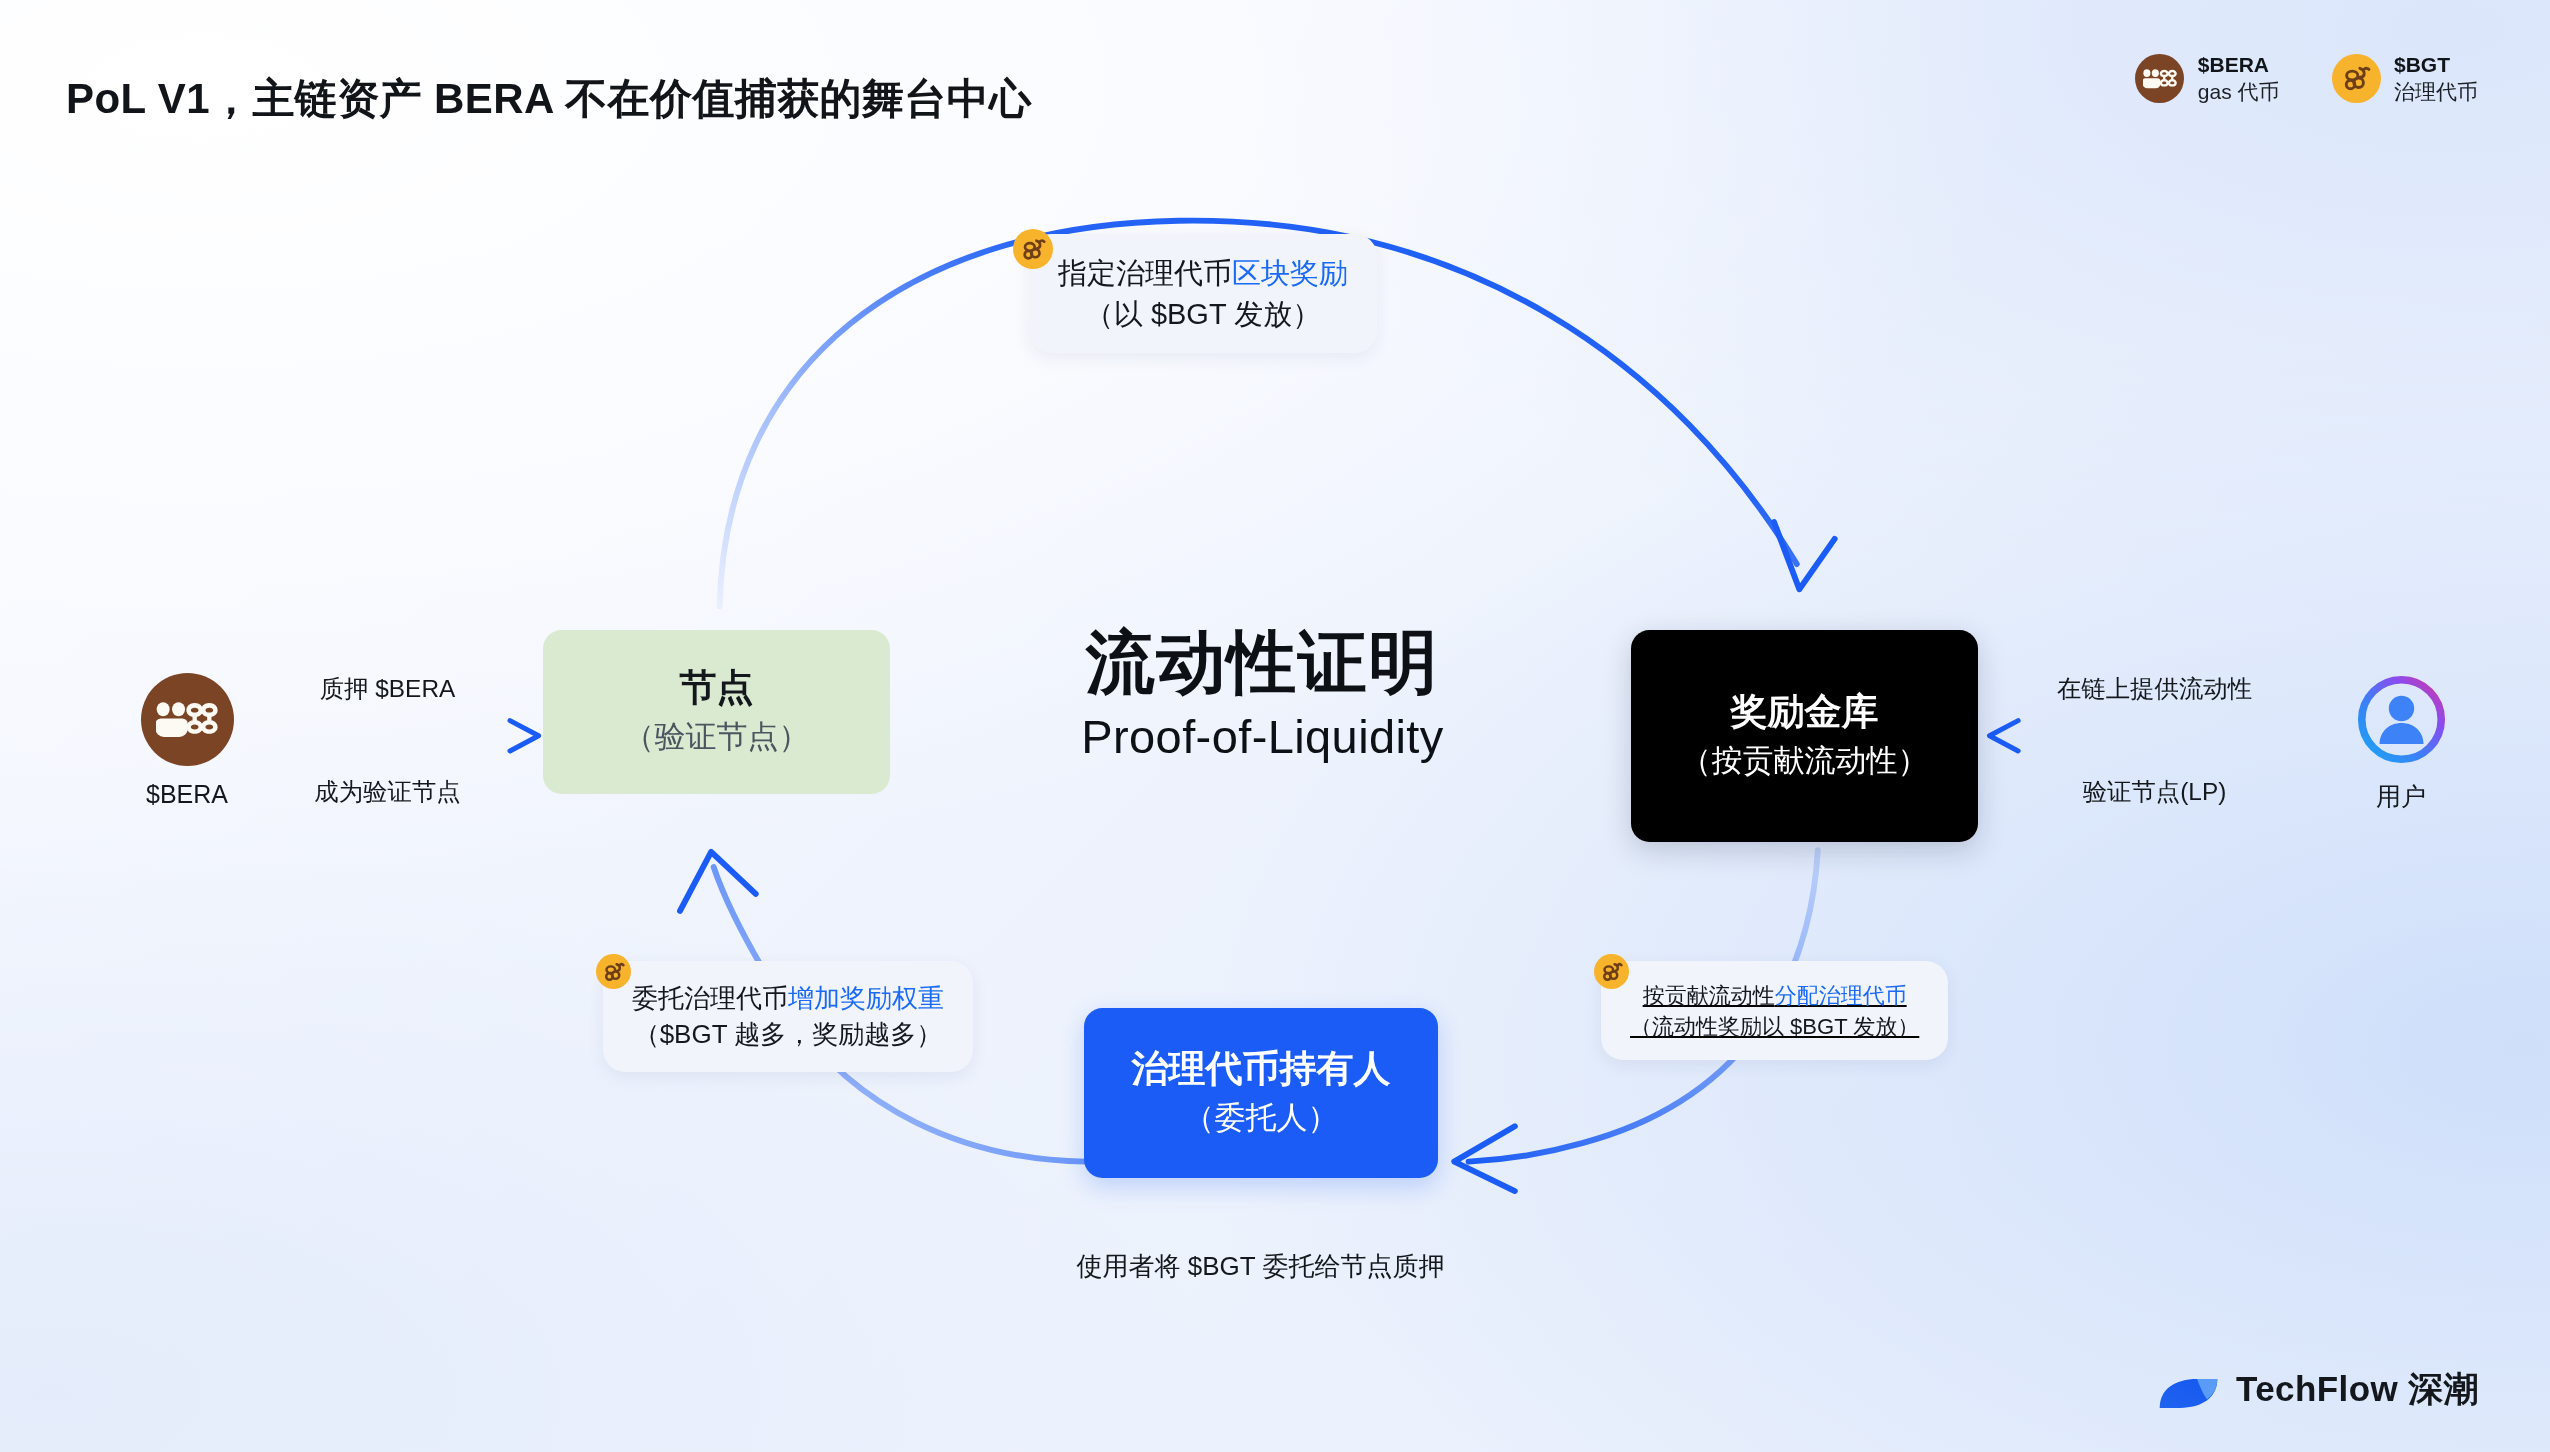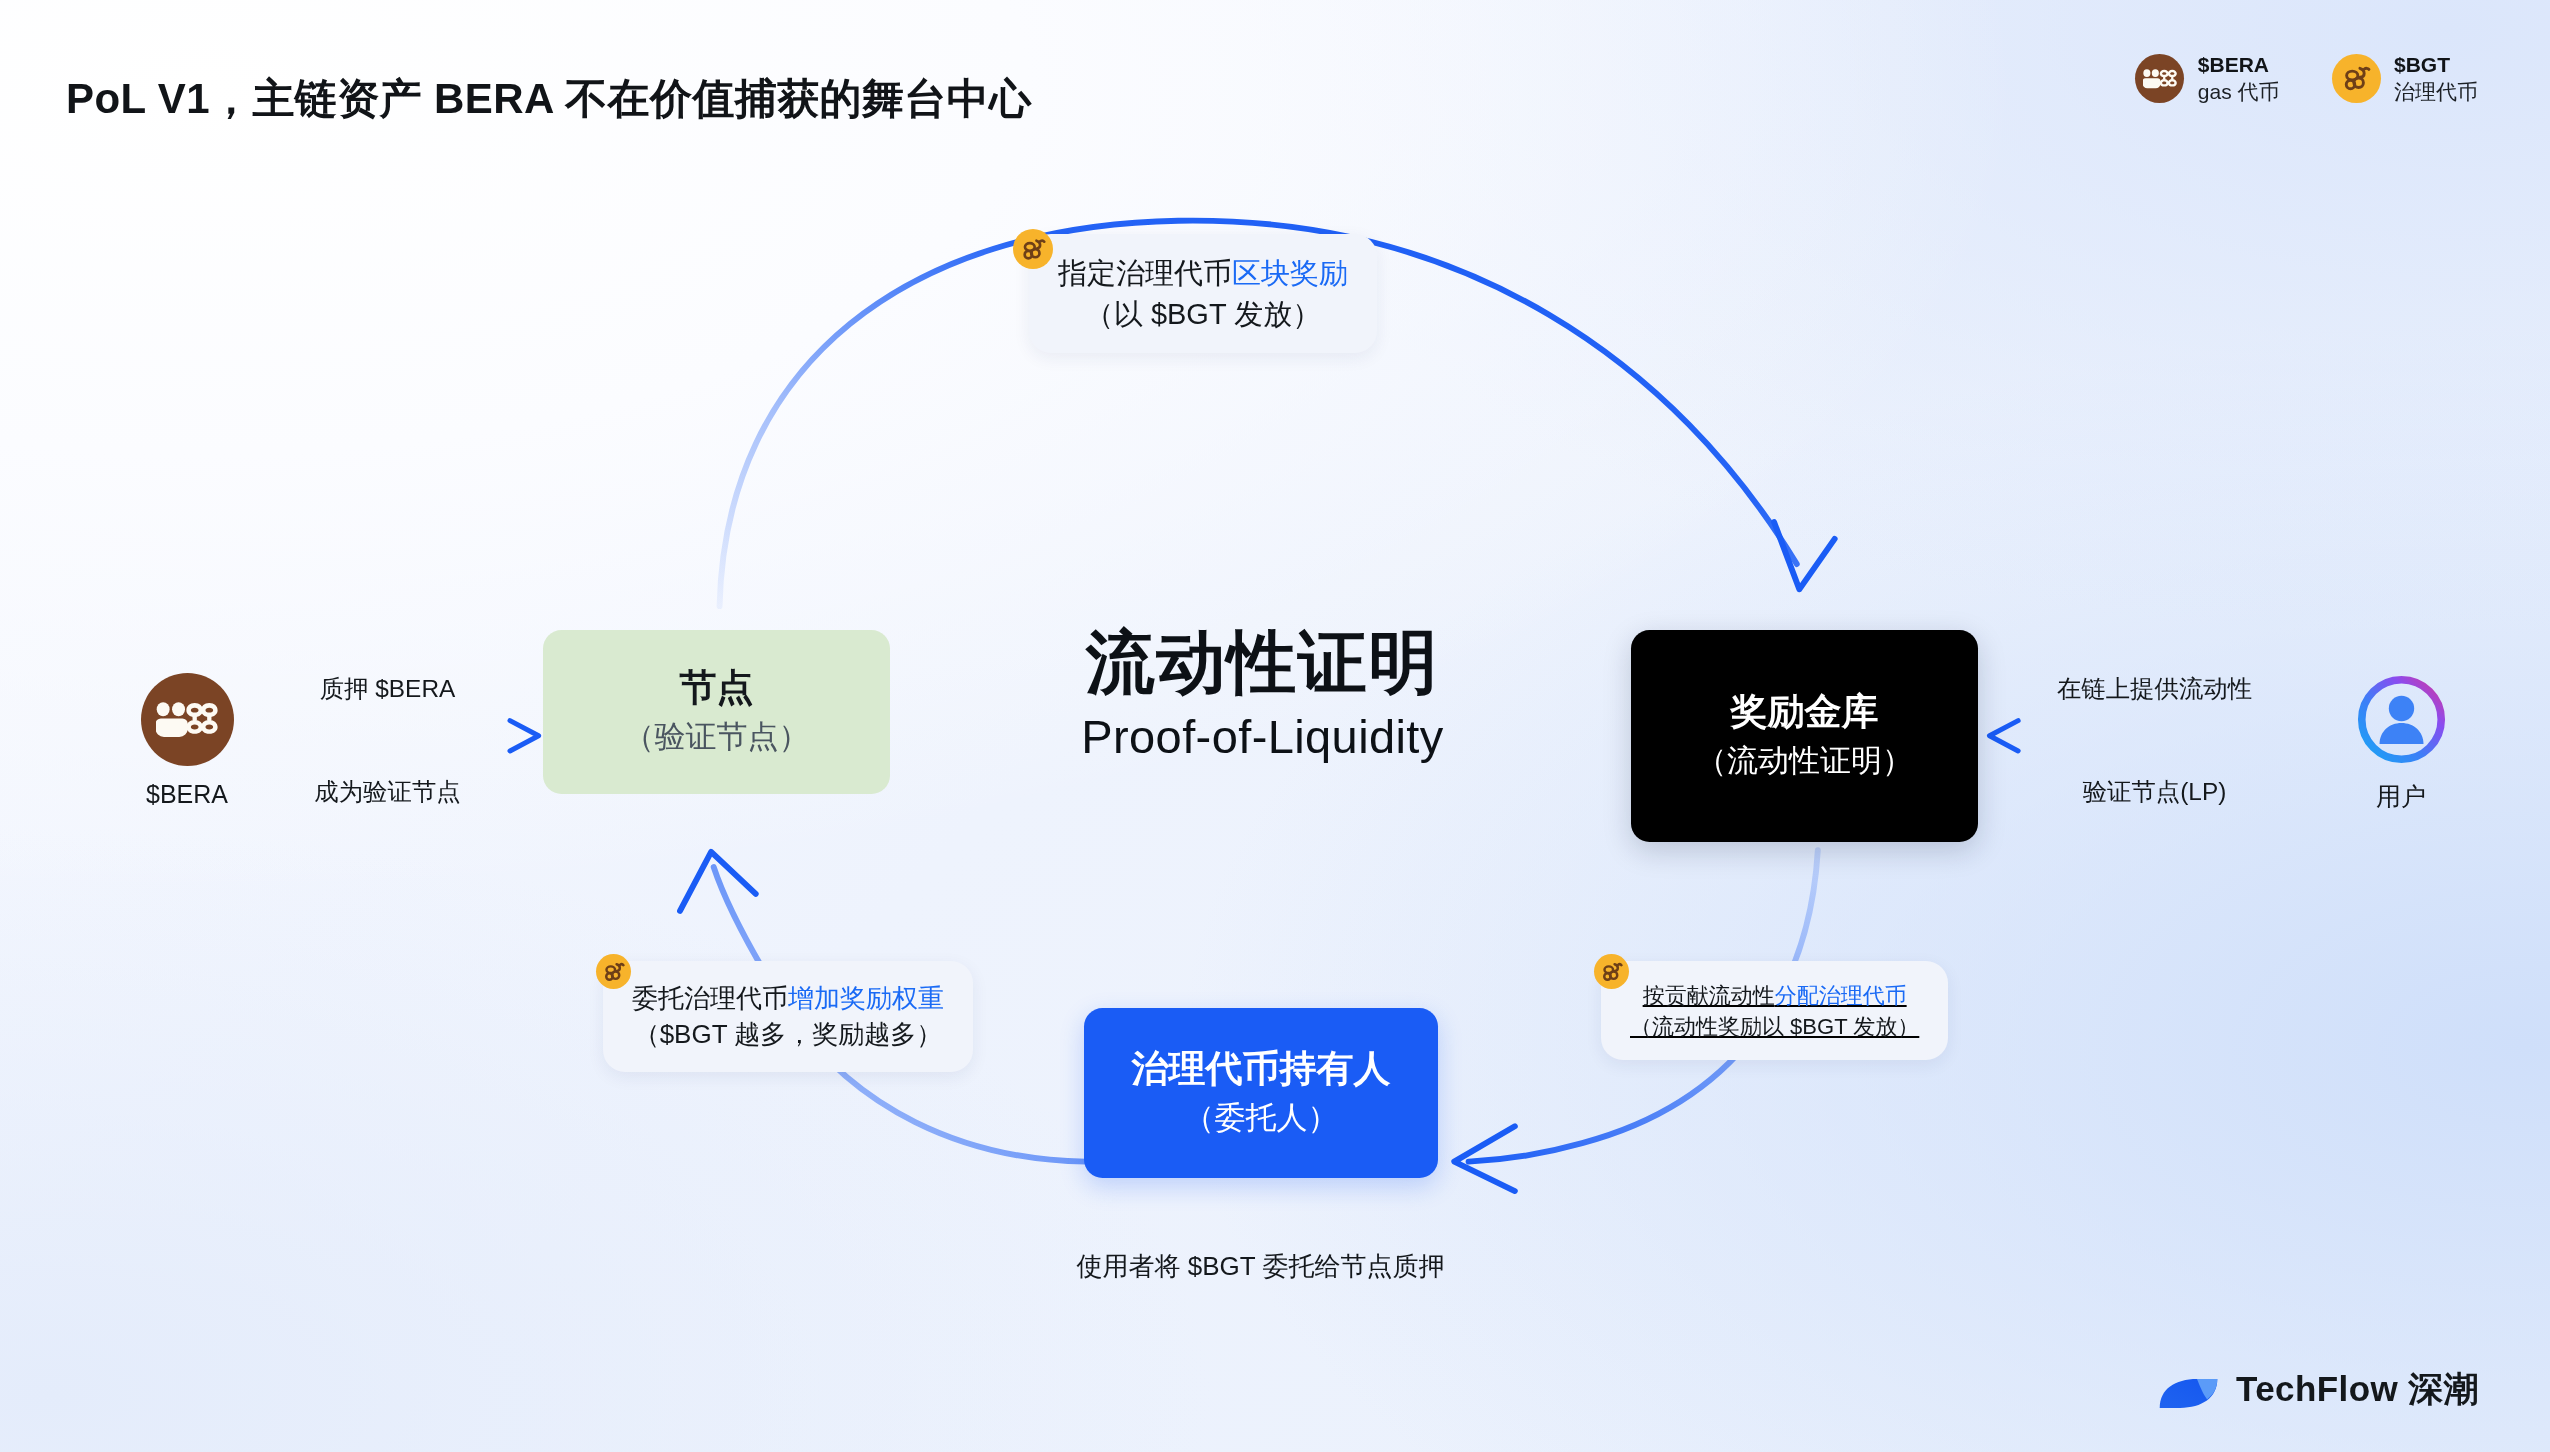--- a/index.html
+++ b/index.html
@@ -266,21 +266,21 @@
     <div id="center-en">Proof-of-Liquidity</div>
   </div>
 
   <div class="abs node-box" id="node-validator">
     <div class="node-title">节点</div>
     <div class="node-sub">（验证节点）</div>
   </div>
 
   <div class="abs node-box" id="node-vault">
     <div class="node-title">奖励金库</div>
-    <div class="node-sub">（流动性证明）</div>
+    <div class="node-sub">（按贡献流动性）</div>
   </div>
 
   <div class="abs node-box" id="node-holder">
     <div class="node-title">治理代币持有人</div>
     <div class="node-sub">（委托人）</div>
   </div>
 
   <div class="abs actor" id="actor-bera">
     <div class="token bera">
       <svg width="62" height="40" viewBox="0 0 40 26" aria-hidden="true">

